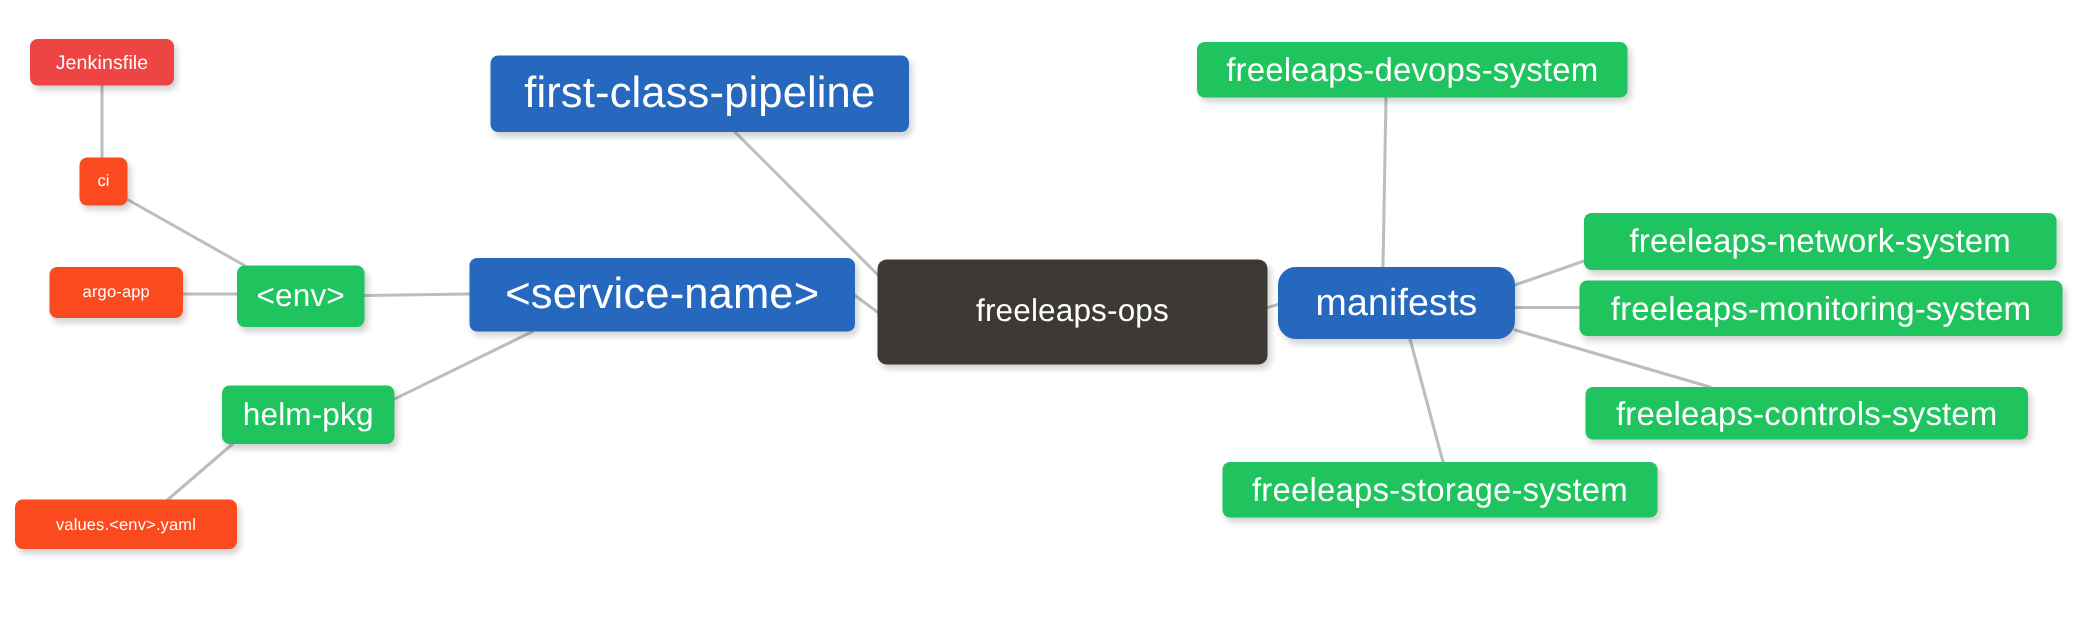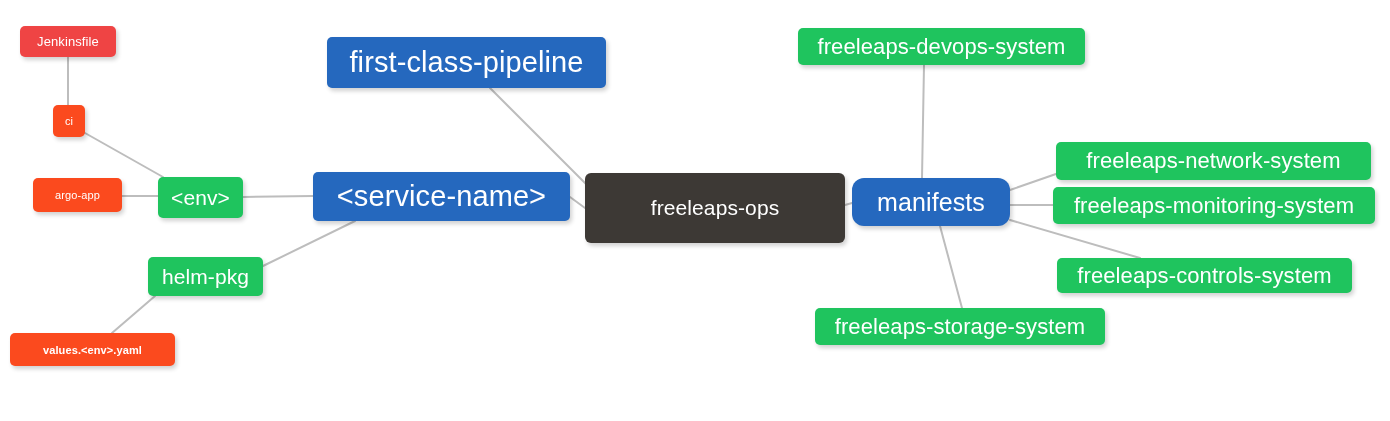--- a/index.html
+++ b/index.html
@@ -83,21 +83,21 @@
     </svg>
   <div id="node-layer">
       <div class="node node-root size-root" style="left: 585px; top: 173px; width: 260px; height: 70px;">freeleaps-ops</div>
       <div class="node node-blue size-xl" style="left: 327px; top: 37px; width: 279px; height: 51px;">first-class-pipeline</div>
       <div class="node node-blue size-xl" style="left: 313px; top: 172px; width: 257px; height: 49px;">&lt;service-name&gt;</div>
       <div class="node node-blue size-lg" style="left: 852px; top: 178px; width: 158px; height: 48px;">manifests</div>
       <div class="node node-green size-md" style="left: 158px; top: 177px; width: 85px; height: 41px;">&lt;env&gt;</div>
       <div class="node node-green size-md" style="left: 148px; top: 257px; width: 115px; height: 39px;">helm-pkg</div>
       <div class="node node-red size-xs" style="left: 53px; top: 105px; width: 32px; height: 32px;">ci</div>
       <div class="node node-red size-xs" style="left: 33px; top: 178px; width: 89px; height: 34px;">argo-app</div>
-      <div class="node node-red size-xs" style="left: 10px; top: 333px; width: 165px; height: 33px; font-weight: bold;">values.&lt;env&gt;.yaml</div>
+      <div class="node node-red size-xs" style="left: 10px; top: 333px; width: 148px; height: 33px;">values.&lt;env&gt;.yaml</div>
       <div class="node node-orange size-xxs" style="left: 20px; top: 26px; width: 96px; height: 31px;">Jenkinsfile</div>
       <div class="node node-green size-sm" style="left: 798px; top: 28px; width: 287px; height: 37px;">freeleaps-devops-system</div>
       <div class="node node-green size-sm" style="left: 1056px; top: 112px; width: 315px; height: 38px; margin-top: 30px;">freeleaps-network-system</div>
       <div class="node node-green size-sm" style="left: 1053px; top: 187px; width: 322px; height: 37px;">freeleaps-monitoring-system</div>
       <div class="node node-green size-sm" style="left: 1057px; top: 258px; width: 295px; height: 35px;">freeleaps-controls-system</div>
       <div class="node node-green size-sm" style="left: 815px; top: 308px; width: 290px; height: 37px;">freeleaps-storage-system</div>
     </div>
 </div>
 
 </body></html>

